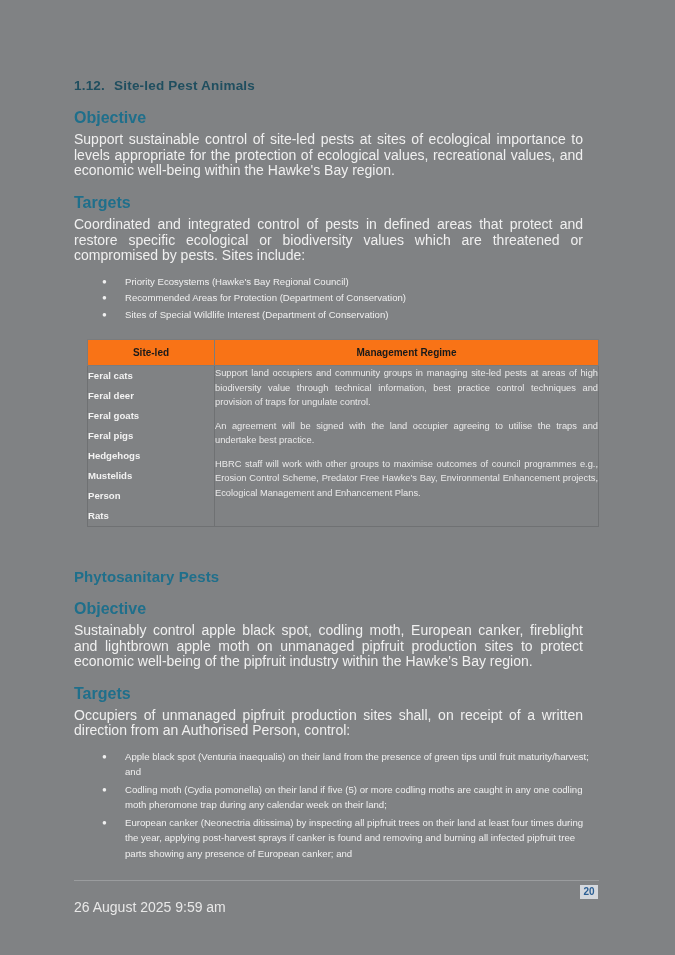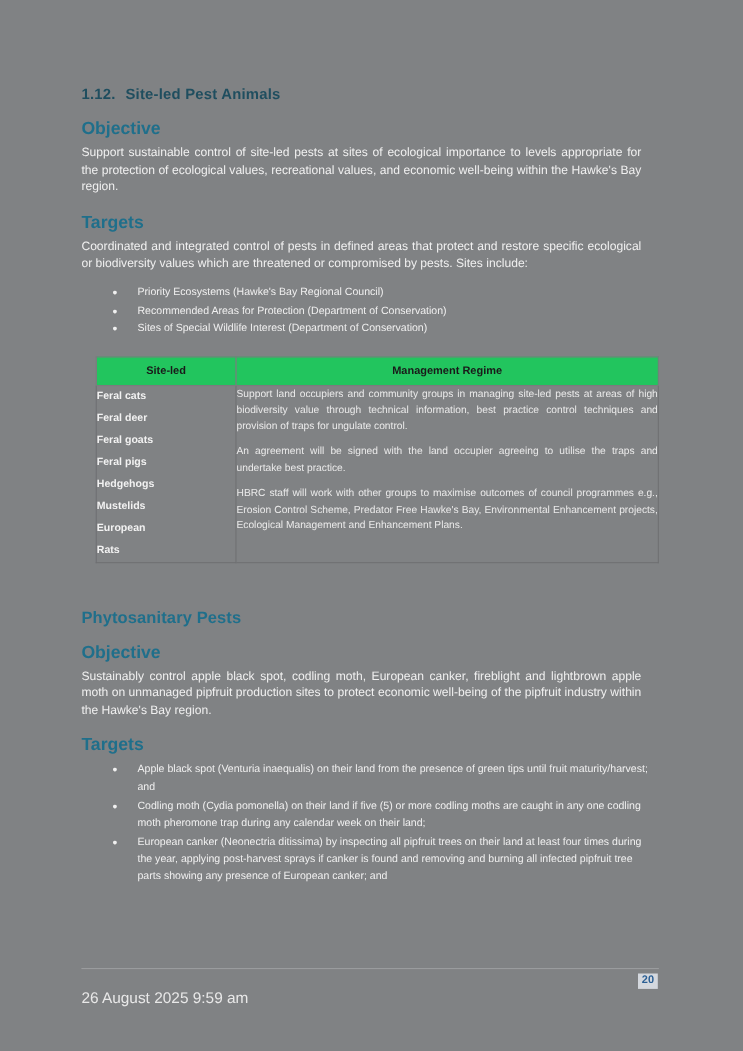--- a/index.html
+++ b/index.html
@@ -51,21 +51,21 @@
     color: #1f6f8b;
     font-size: 16px;
     font-weight: bold;
     margin: 0 0 5px 0;
     line-height: 1.2;
   }
 
   
   .para {
     color: #f0f0f0;
-    font-size: 11px;
+    font-size: 14px;
     line-height: 15.5px;
     text-align: justify;
     margin: 0 16px 14px 0;
   }
   .para.tight {
     margin-bottom: 10px;
   }
 
   
   ul.bullets {
@@ -97,21 +97,21 @@
   .tbl-wrap {
     margin: 17px 0 0 13px;
     width: 512px;
   }
   table.reg {
     border-collapse: collapse;
     width: 100%;
     table-layout: fixed;
   }
   table.reg th {
-    background: #22c55e;
+    background: #f97316;
     border: 1px solid #7a7c7e;
     color: #1a1a1a;
     font-size: 10px;
     font-weight: bold;
     padding: 7px 4px 7px 4px;
     text-align: center;
     vertical-align: middle;
   }
   table.reg th.c1 { width: 118px; }
   table.reg td {
@@ -217,39 +217,40 @@
         </thead>
         <tbody>
           <tr>
             <td class="site-col">
               <div class="item">Feral cats</div>
               <div class="item">Feral deer</div>
               <div class="item">Feral goats</div>
               <div class="item">Feral pigs</div>
               <div class="item">Hedgehogs</div>
               <div class="item">Mustelids</div>
-              <div class="item">European</div>
+              <div class="item">Person</div>
               <div class="item">Rats</div>
             </td>
             <td class="regime-col">
               <p>Support land occupiers and community groups in managing site-led pests at areas of high biodiversity value through technical information, best practice control techniques and provision of traps for ungulate control.</p>
               <p>An agreement will be signed with the land occupier agreeing to utilise the traps and undertake best practice.</p>
               <p>HBRC staff will work with other groups to maximise outcomes of council programmes e.g., Erosion Control Scheme, Predator Free Hawke's Bay, Environmental Enhancement projects, Ecological Management and Enhancement Plans.</p>
             </td>
           </tr>
         </tbody>
       </table>
     </div>
 
     <h2 class="h-section" style="margin-top:41px;">Phytosanitary Pests</h2>
 
     <h3 class="h-sub">Objective</h3>
     <p class="para">Sustainably control apple black spot, codling moth, European canker, fireblight and lightbrown apple moth on unmanaged pipfruit production sites to protect economic well-being of the pipfruit industry within the Hawke's Bay region.</p>
 
     <h3 class="h-sub">Targets</h3>
+    <p class="para tight">Occupiers of unmanaged pipfruit production sites shall, on receipt of a written direction from an Authorised Person, control:</p>
 
     <ul class="bullets wrapped">
       <li>
         <span class="dot">●</span>
         <span>Apple black spot (Venturia inaequalis) on their land from the presence of green tips until fruit maturity/harvest; and</span>
       </li>
       <li>
         <span class="dot">●</span>
         <span>Codling moth (Cydia pomonella) on their land if five (5) or more codling moths are caught in any one codling moth pheromone trap during any calendar week on their land;</span>
       </li>

